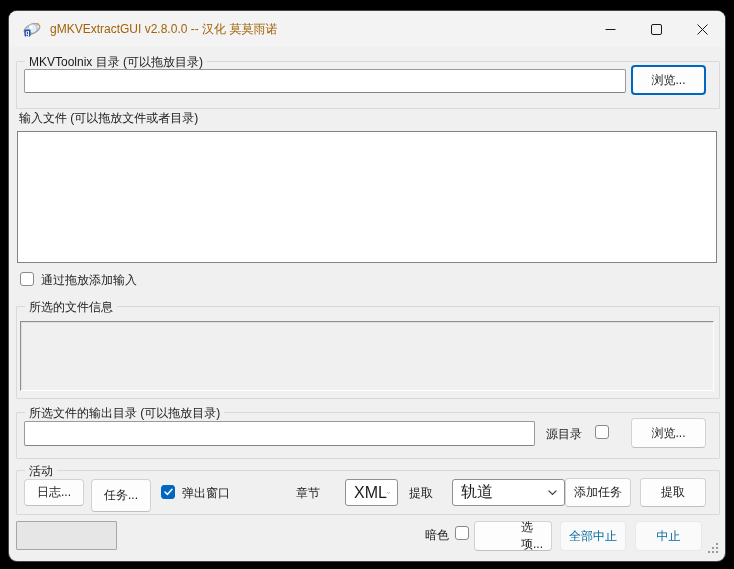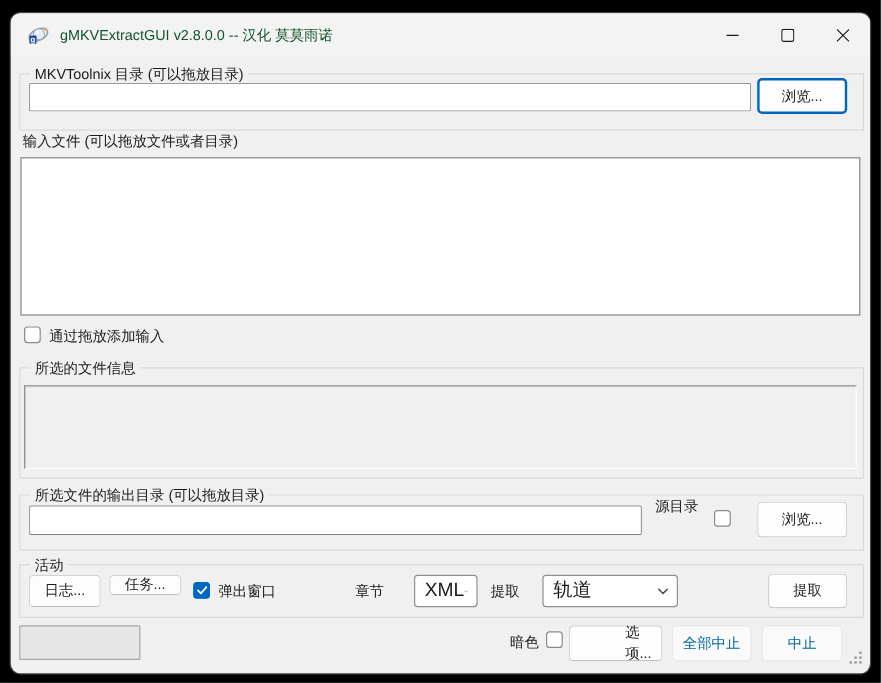--- a/index.html
+++ b/index.html
@@ -13,21 +13,21 @@
     position:absolute;left:9px;top:11px;width:716px;height:550px;
     background:#f0f0f0;border-radius:8px;overflow:hidden;
     box-shadow:0 0 0 1px #454545,0 10px 28px rgba(0,0,0,.6);
   }
   
   .titlebar{
     position:absolute;left:0;top:0;width:100%;height:36px;
     background:#f3f3f3;display:flex;align-items:center;
   }
   .app-icon{margin-left:14px;width:18px;height:18px;flex:0 0 auto;}
-  .title-text{margin-left:9px;font-size:12px;color:#14532d;white-space:nowrap;}
+  .title-text{margin-left:9px;font-size:12px;color:#a16207;white-space:nowrap;}
   .caption-buttons{position:absolute;right:0;top:0;height:36px;display:flex;}
   .caption-btn{width:46px;height:36px;display:flex;align-items:center;justify-content:center;cursor:default;}
   
   .lbl{position:absolute;font-size:12px;color:#1b1b1b;white-space:nowrap;line-height:14px;}
   .group{position:absolute;border:1px solid #d9d9d9;border-radius:1px;}
   .gb-label{position:absolute;top:-8px;left:8px;background:#f0f0f0;padding:0 4px;font-size:12px;color:#1b1b1b;white-space:nowrap;}
   .btn{
     position:absolute;background:#fdfdfd;border:1px solid #d2d2d2;border-bottom-color:#bfbfbf;
     border-radius:4px;font-size:12px;color:#1b1b1b;
     display:flex;align-items:center;justify-content:center;box-sizing:border-box;cursor:default;
@@ -113,49 +113,50 @@
 
   <div class="group" style="left:7px;top:295px;width:702px;height:91px;">
     <span class="gb-label">所选的文件信息</span>
   </div>
   <div class="info-area" style="left:11px;top:310px;width:694px;height:70px;"></div>
 
   <div class="group" style="left:7px;top:401px;width:702px;height:45px;">
     <span class="gb-label">所选文件的输出目录 (可以拖放目录)</span>
   </div>
   <input class="textbox" style="left: 15px; top: 410px; width: 511px; height: 25px;" value="">
-  <span class="lbl" style="left:537px;top:404px;">源目录</span>
+  <span class="lbl" style="left:537px;top:416px;">源目录</span>
   <div class="checkbox" style="left:586px;top:414px;"></div>
   <div class="btn" style="left:622px;top:407px;width:75px;height:30px;">浏览...</div>
 
   <div class="group" style="left:7px;top:459px;width:702px;height:43px;">
     <span class="gb-label">活动</span>
   </div>
   <div class="btn" style="left:15px;top:468px;width:60px;height:27px;">日志...</div>
-  <div class="btn" style="left:82px;top:468px;width:60px;height:17px;">任务...</div>
+  <div class="btn" style="left:82px;top:468px;width:60px;height:33px;">任务...</div>
   <div class="checkbox checked" style="left:152px;top:474px;">
     <svg width="9" height="8" viewBox="0 0 9 8">
         <path d="M1 4 L3.4 6.4 L8 1.2" stroke="#fff" stroke-width="1.5" fill="none" stroke-linecap="round" stroke-linejoin="round"></path>
       </svg>
   </div>
   <span class="lbl" style="left:173px;top:475px;">弹出窗口</span>
   <span class="lbl" style="left:287px;top:475px;">章节</span>
   <div class="combo" style="left:336px;top:468px;width:53px;height:27px;">
     <span>XML</span>
     <svg width="9" height="6" viewBox="0 0 9 6">
         <path d="M1 1 L4.5 4.5 L8 1" stroke="#454545" stroke-width="1.2" fill="none" stroke-linecap="round"></path>
       </svg>
   </div>
   <span class="lbl" style="left:400px;top:475px;">提取</span>
   <div class="combo" style="left:443px;top:468px;width:113px;height:27px;">
     <span>轨道</span>
     <svg width="9" height="6" viewBox="0 0 9 6">
         <path d="M1 1 L4.5 4.5 L8 1" stroke="#454545" stroke-width="1.2" fill="none" stroke-linecap="round"></path>
       </svg>
   </div>
+  <div class="btn" style="left:556px;top:467px;width:66px;height:29px;">添加任务</div>
   <div class="btn" style="left:631px;top:467px;width:66px;height:29px;">提取</div>
 
   <div class="progress" style="left:7px;top:510px;width:101px;height:29px;"></div>
   <span class="lbl" style="left:416px;top:517px;">暗色</span>
   <div class="checkbox" style="left:446px;top:515px;"></div>
   <div class="btn" style="left:465px;top:510px;width:78px;height:30px;padding-left:46px;">选项...</div>
   <div class="btn disabled" style="left:551px;top:510px;width:66px;height:30px;">全部中止</div>
   <div class="btn disabled" style="left:626px;top:510px;width:67px;height:30px;">中止</div>
   <div class="grip" style="left:697px;top:530px;">
     <i style="left:10px;top:2px;"></i>

